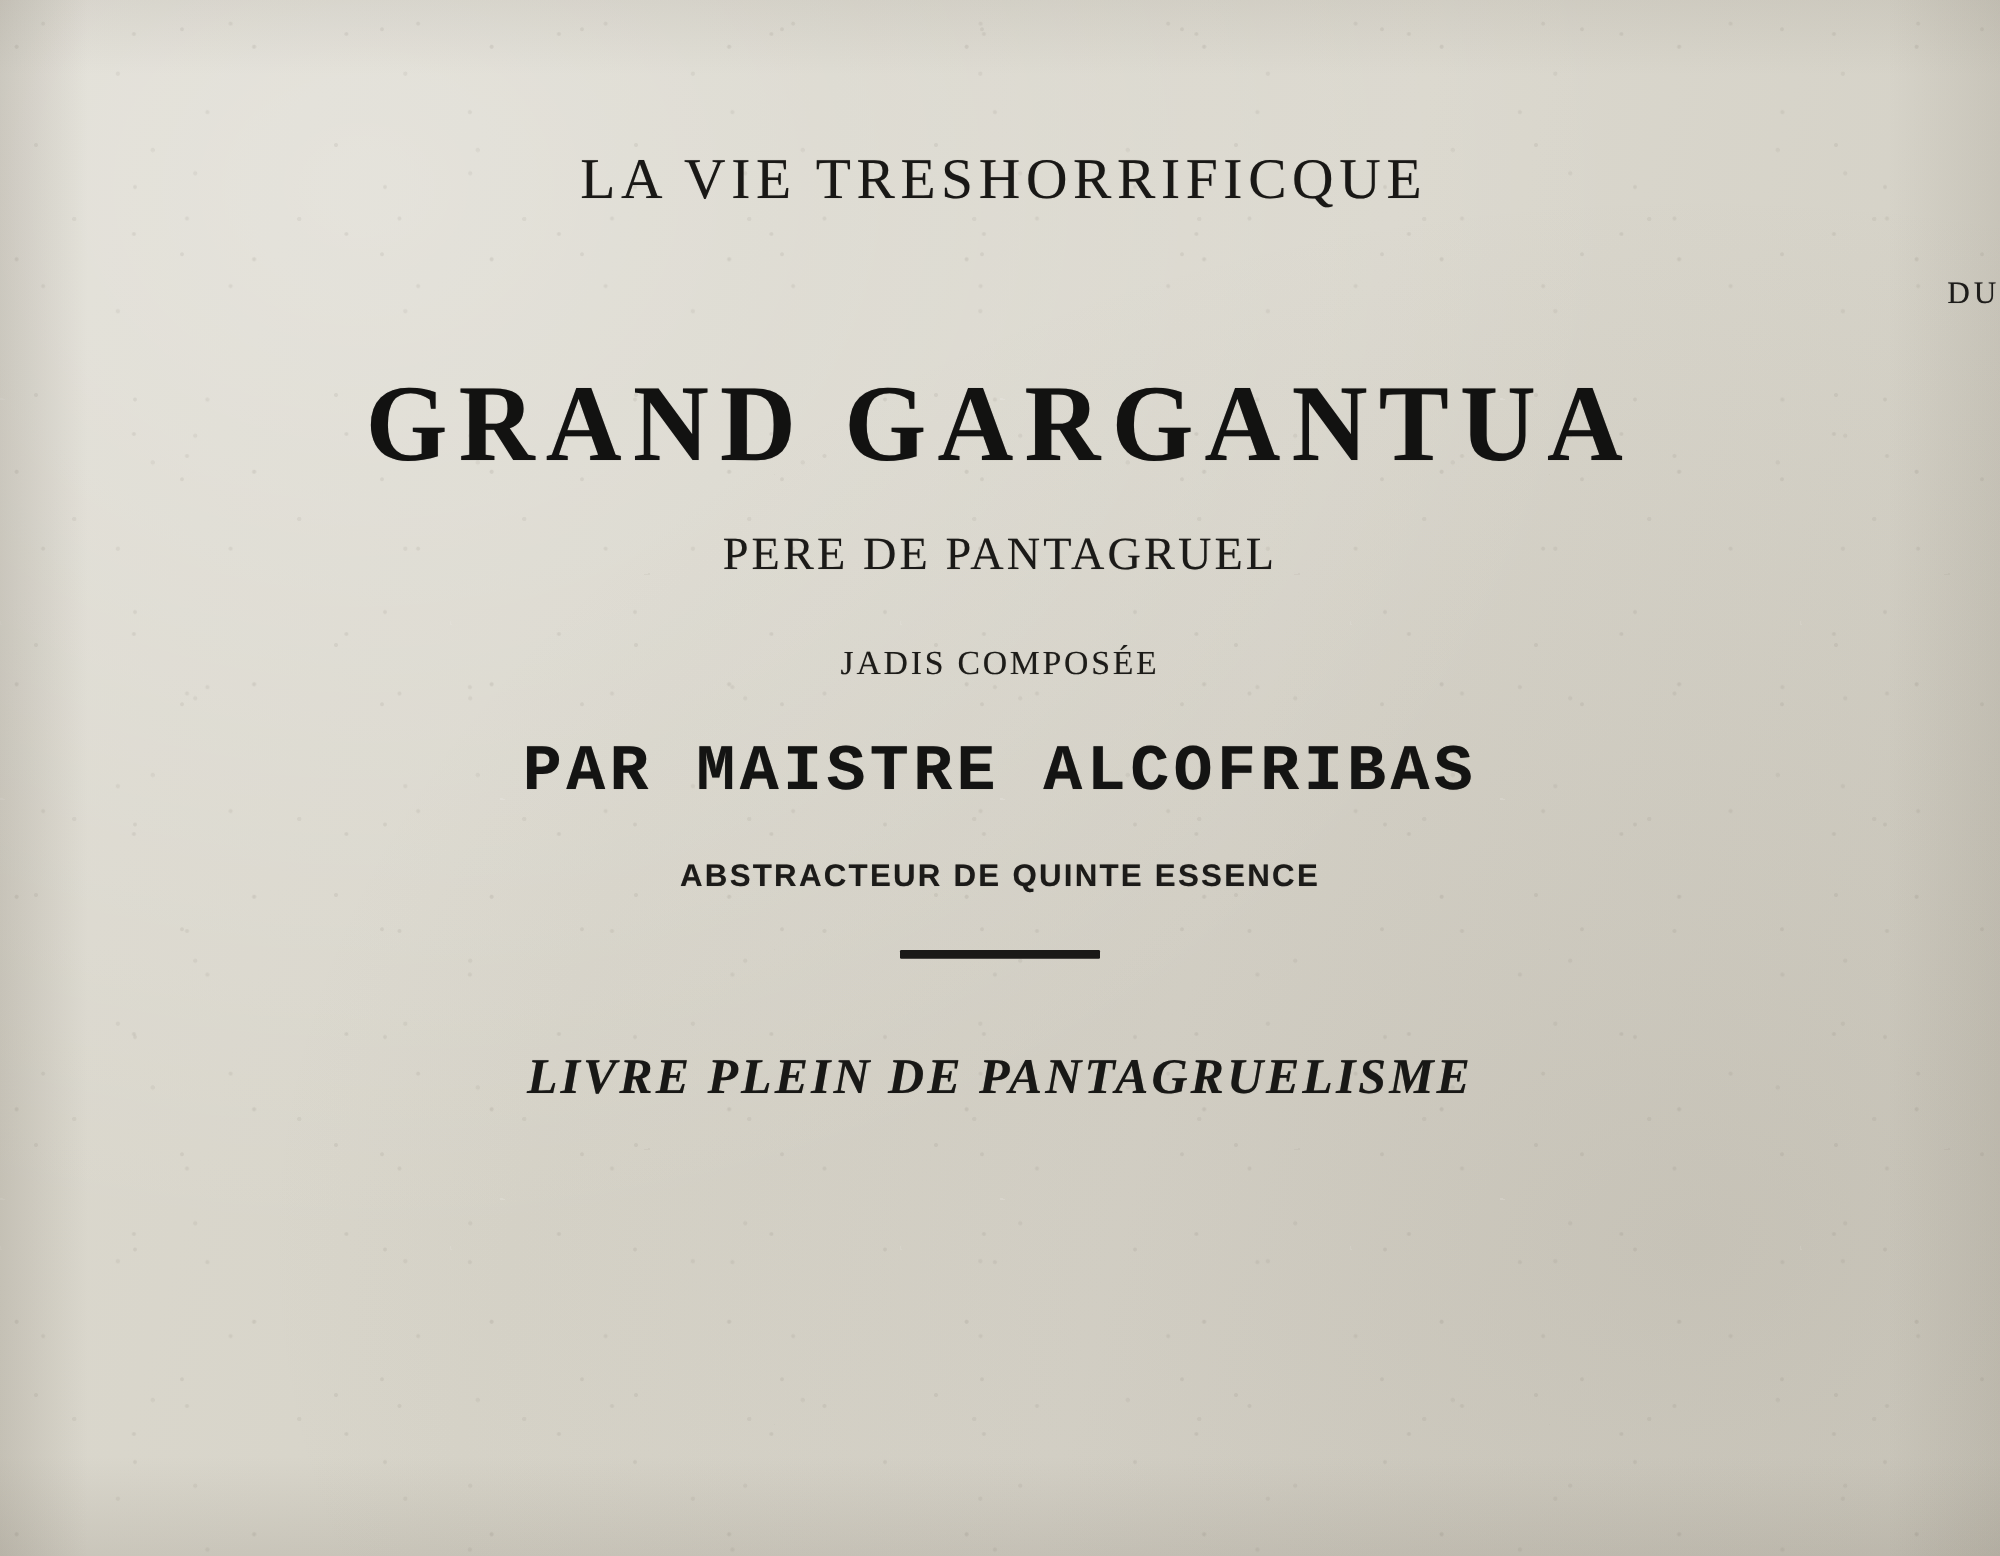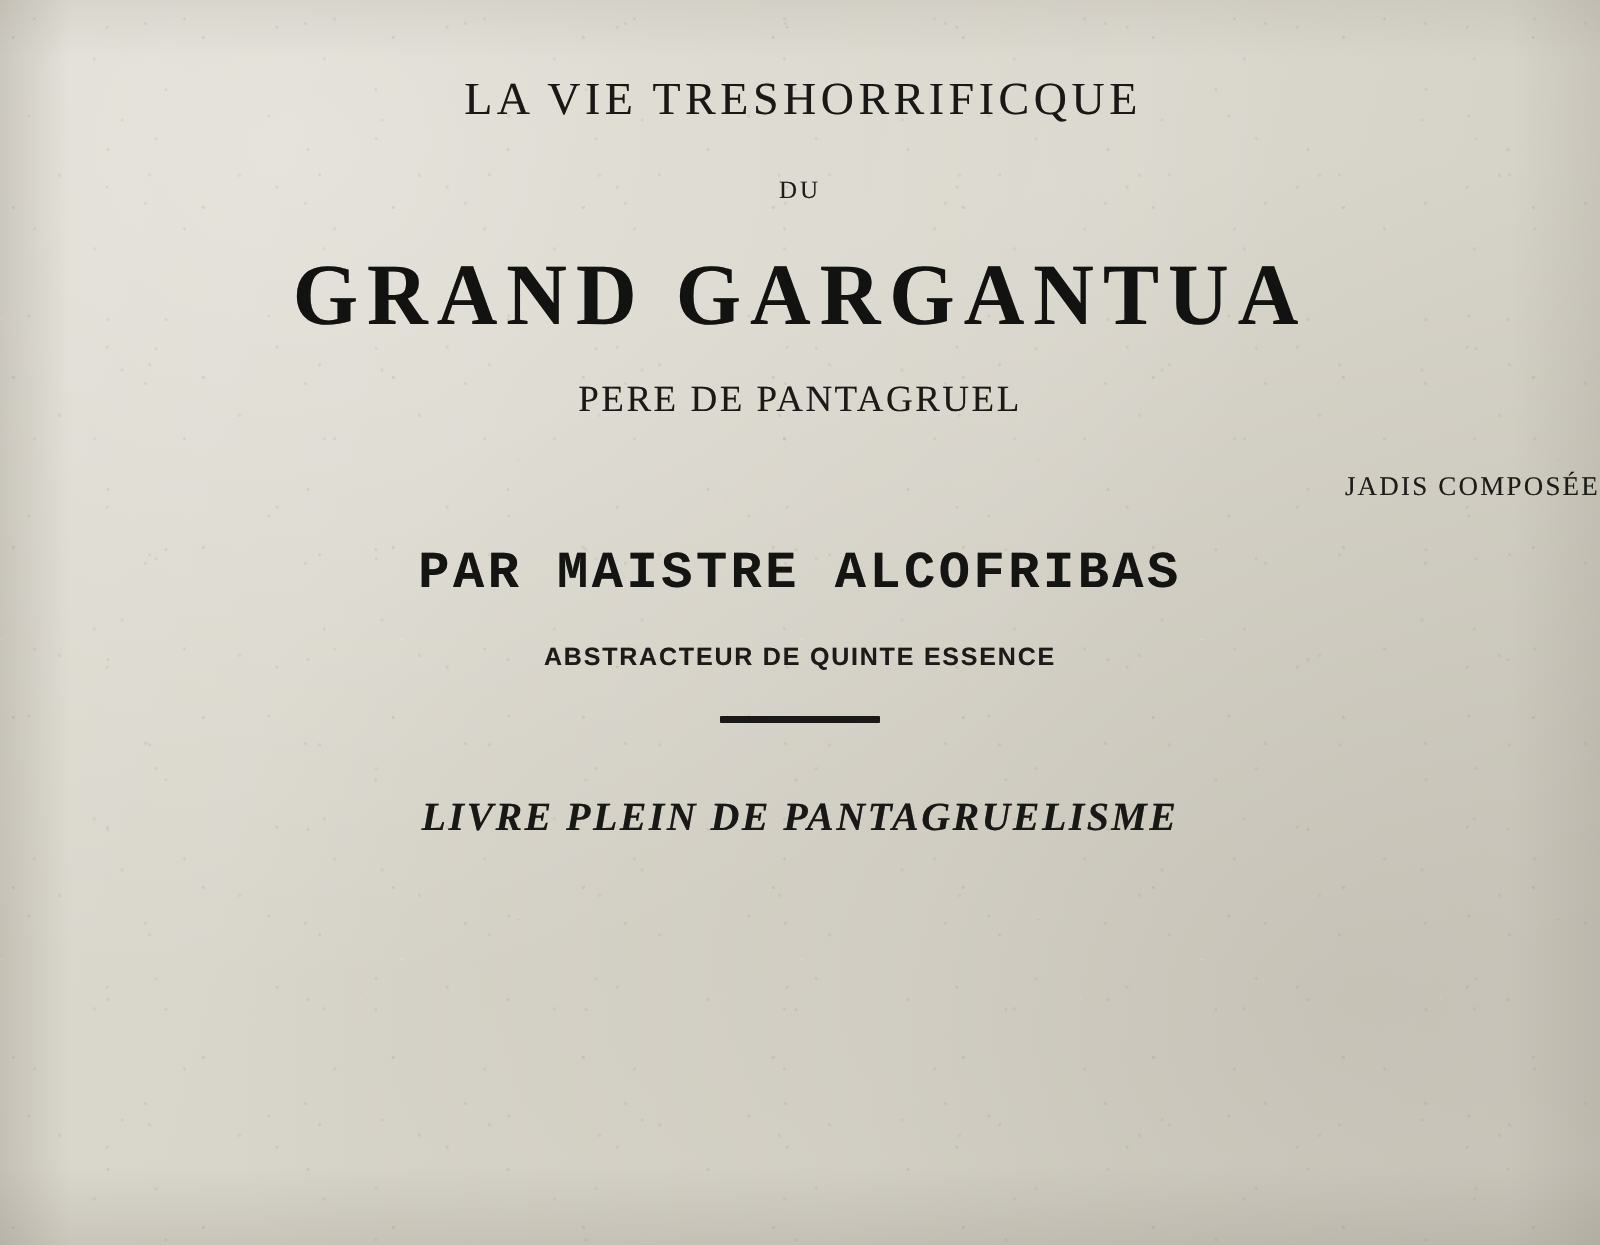--- a/index.html
+++ b/index.html
@@ -70,21 +70,21 @@
       linear-gradient(to top,    rgba(120,112,98,0.16) 0, rgba(120,112,98,0) 80px);
   }
 
   
   .titleblock {
     position: absolute;
     left: 0;
     right: 0;
     top: 0;
     bottom: 0;
-    padding-top: 72px;
+    padding-top: 116px;
     text-align: center;
     color: #1b1a18;
   }
 
   .ln {
     display: block;
     white-space: nowrap;
     text-rendering: geometricPrecision;
   }
 
@@ -98,20 +98,21 @@
     color: #191816;
   }
 
   
   .l-du {
     font-family: "Liberation Serif", serif;
     font-size: 25px;
     letter-spacing: 3px;
     margin-top: 52px;
     color: #1d1c1a;
+    text-align: right;
   }
 
   
   .l-main {
     font-family: "Liberation Serif", serif;
     font-size: 84px;
     font-weight: 700;
     letter-spacing: 9px;
     margin-top: 42px;
     color: #121211;
@@ -127,21 +128,20 @@
     color: #1b1a18;
   }
 
   
   .l-sub2 {
     font-family: "Liberation Serif", serif;
     font-size: 27px;
     letter-spacing: 2.2px;
     margin-top: 50px;
     color: #1d1c19;
-    text-align: right;
   }
 
   
   .l-author {
     font-family: Liberation Mono, monospace;
     font-size: 52px;
     font-weight: 700;
     letter-spacing: 3.5px;
     margin-top: 42px;
     color: #141413;

